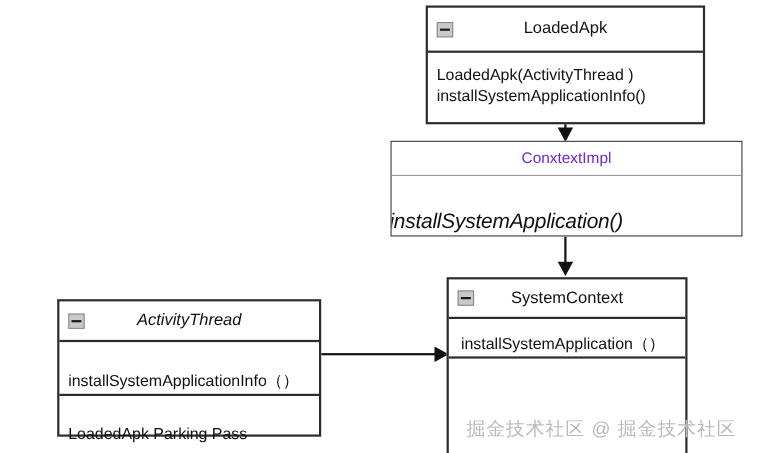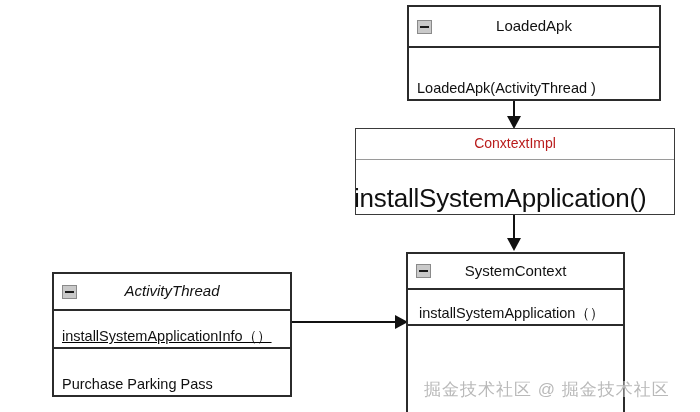--- a/index.html
+++ b/index.html
@@ -52,21 +52,21 @@
   .hdr-title {
     font-size: 15px;
     color: #111111;
     line-height: 1.1;
     white-space: nowrap;
   }
   .hdr-title.italic {
     font-style: italic;
   }
   .hdr-title.muted {
-    color: #b91c1c;
+    color: #6d28d9;
     font-size: 14px;
   }
 
   
   .collapse-icon {
     position: absolute;
     left: 8px;
     top: 50%;
     transform: translateY(-50%);
     width: 15px;
@@ -94,23 +94,24 @@
     justify-content: flex-end;
     padding-left: 8px;
   }
   .member {
     font-size: 14.5px;
     color: #101010;
     line-height: 1.35;
     white-space: nowrap;
   }
   .member.big {
-    font-size: 26px;
+    font-size: 19px;
     line-height: 1.2;
     letter-spacing: -0.2px;
+    font-style: italic;
   }
 
   
   .conn {
     position: absolute;
     background: #111111;
     z-index: 2;
   }
   .conn-v { width: 2px; }
   .conn-h { height: 2px; }
@@ -141,27 +142,28 @@
     letter-spacing: 1px;
     z-index: 8;
     user-select: none;
   }
 </style>
 </head>
 <body>
 
 <div id="canvas">
 
-  <div class="uml-box" style="left:387px; top:5px; width:254px; height:96px;margin-left:20px;">
+  <div class="uml-box" style="left:387px; top:5px; width:254px; height:108px;">
     <div class="compartment hdr" style="height:39px;">
       <span class="collapse-icon"></span>
       <span class="hdr-title">LoadedApk</span>
     </div>
     <div class="compartment body-c" style="height:53px;">
       <div class="member">LoadedApk(ActivityThread )</div>
+      <div class="member">installSystemApplicationInfo()</div>
     </div>
   </div>
 
   <div class="conn conn-v" style="left:513px; top:101px; height:24px;"></div>
   <div class="arrowhead arrow-down" style="left:507px; top:116px;"></div>
 
   <div class="uml-box thin" style="left:355px; top:128px; width:320px; height:87px;">
     <div class="compartment hdr" style="height:30px;">
       <span class="hdr-title muted">ConxtextImpl</span>
     </div>
@@ -187,23 +189,23 @@
   </div>
 
   <div class="conn conn-h" style="left:292px; top:321px; width:116px;"></div>
   <div class="arrowhead arrow-right" style="left:395px; top:315px;"></div>
 
   <div class="uml-box" style="left:52px; top:272px; width:240px; height:125px;">
     <div class="compartment hdr" style="height:35px;">
       <span class="collapse-icon"></span>
       <span class="hdr-title italic">ActivityThread</span>
     </div>
-    <div class="compartment body-c" style="height:38px;text-decoration:underline;">
+    <div class="compartment body-c" style="height:49px;">
       <div class="member">installSystemApplicationInfo（）</div>
     </div>
     <div class="compartment body-c" style="height:48px;">
-      <div class="member">Purchase Parking Pass</div>
+      <div class="member">LoadedApk Parking Pass</div>
     </div>
   </div>
 
   <div class="watermark" style="left:424px; top:378px;">掘金技术社区 @ 掘金技术社区</div>
 
 </div>
 
 </body></html>

